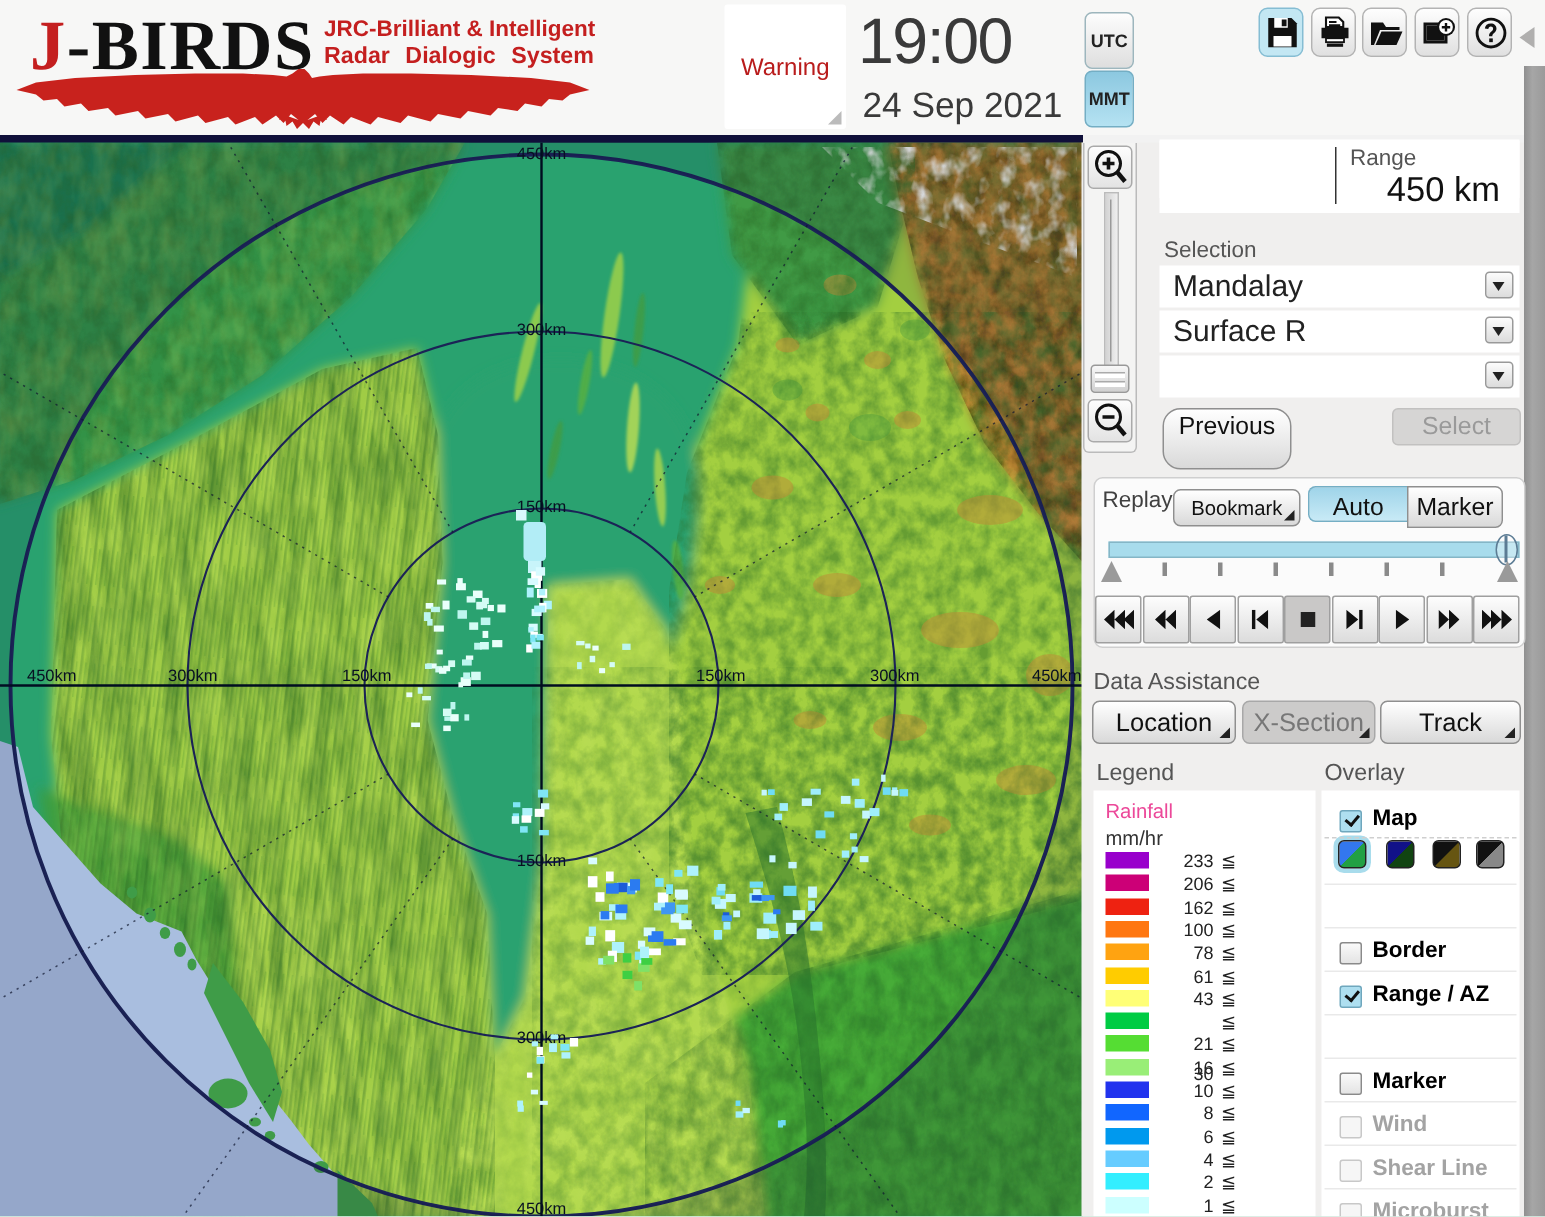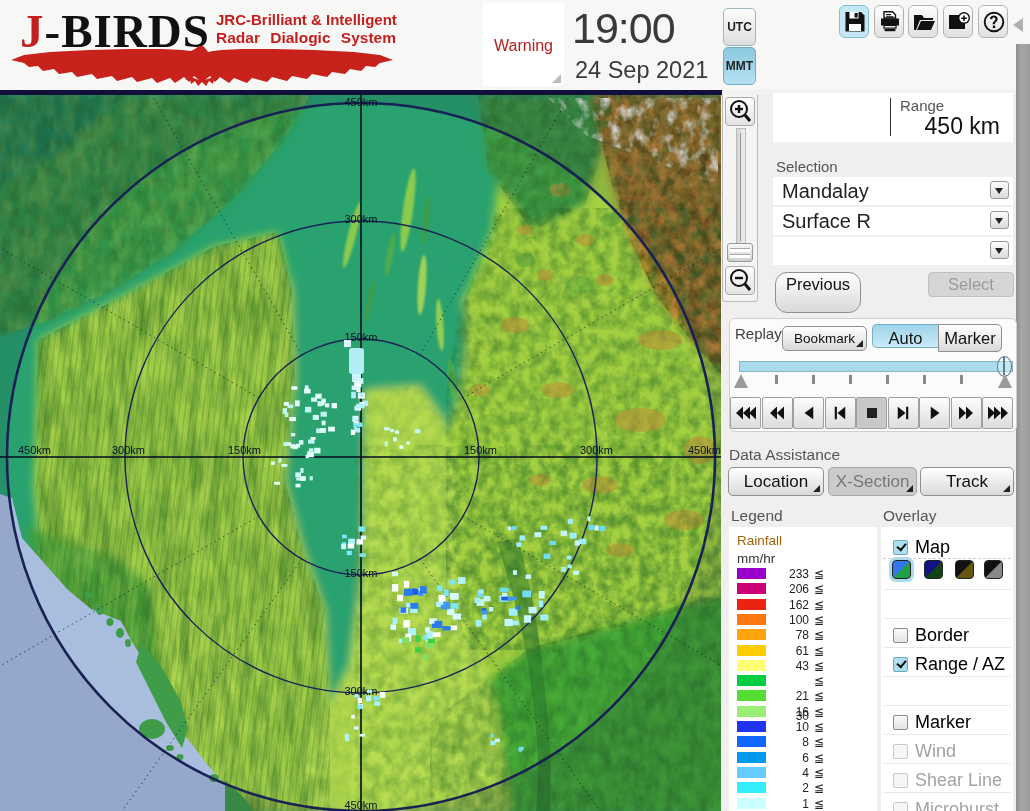--- a/index.html
+++ b/index.html
@@ -56,34 +56,34 @@
 .pb svg{position:absolute;left:50%;top:50%;transform:translate(-50%,-50%);}
 #pb5{background:#c9c8c7;}
 
 #dalab{left:729px;top:446px;font-size:15.5px;color:#555;}
 #dabtn1{left:728px;top:467px;width:96px;height:29px;line-height:27px;font-size:17px;border-radius:5px;}
 #dabtn2{left:828px;top:467px;width:89px;height:29px;line-height:27px;font-size:17px;border-radius:5px;background:#cccbca;color:#777;border-color:#a8a8a8;}
 #dabtn3{left:920px;top:467px;width:94px;height:29px;line-height:27px;font-size:17px;border-radius:5px;}
 
 #leglab{left:731px;top:507px;font-size:15.5px;color:#555;}
 #legcard{left:729px;top:527px;width:148px;height:284px;background:#fff;}
-#legcard .t1{position:absolute;left:8px;top:6px;font-size:13.5px;color:#a16207;}
+#legcard .t1{position:absolute;left:8px;top:6px;font-size:13.5px;color:#ec4899;}
 #legcard .t2{position:absolute;left:8px;top:24px;font-size:13.5px;color:#333;}
 .sw{position:absolute;left:8px;width:29px;height:11px;}
 .lv{position:absolute;left:30px;width:50px;font-size:12px;color:#222;text-align:right;}
 .le{position:absolute;left:85px;font-size:12px;color:#222;}
 
 #ovlab{left:883px;top:507px;font-size:15.5px;color:#555;}
 #ovcard{left:881px;top:527px;width:132px;height:284px;background:#fff;}
 .ovrow{position:absolute;left:0;width:132px;height:29px;}
 .cb{position:absolute;left:12px;top:6px;width:15px;height:15px;border:1px solid #8a8a8a;border-radius:2px;box-sizing:border-box;background:linear-gradient(#fafafa,#e4e4e4);}
 .cb.on{background:#aedff0;border-color:#6fa7bd;}
 .cb.on:after{content:"";position:absolute;left:2.5px;top:2px;width:7px;height:4px;border-left:2.5px solid #111;border-bottom:2.5px solid #111;transform:rotate(-50deg);}
 .cb.dis{border-color:#c8c8c8;background:#f6f6f6;}
-.ovrow b{position:absolute;left:34px;top:3px;font-size:18px;color:#000;font-weight:normal;}
+.ovrow b{position:absolute;left:34px;top:3px;font-size:15px;color:#000;font-weight:bold;}
 .ovrow.dis b{color:#a3a3a3;}
 .ovsep{position:absolute;left:2px;width:128px;height:0;border-top:1px solid #e9e9e9;}.ovsep.d{border-top-style:dashed;border-color:#cfcfcf;}
 .msw{position:absolute;top:0;width:19px;height:19px;border-radius:4px;border:1px solid #222;box-sizing:border-box;}
 
 #zoomstrip{left:722px;top:95px;width:36px;height:207px;background:#f4f4f3;border:1px solid #bbb;border-top:none;border-radius:0 0 4px 4px;box-sizing:border-box;}
 .zbtn{left:725px;width:30px;height:29px;border:1px solid #aaa;border-radius:4px;background:linear-gradient(#fdfdfd,#e3e3e3);box-sizing:border-box;}
 #ztrack{left:736px;top:128px;width:8px;height:116px;background:linear-gradient(90deg,#d2d2d2,#efefef);border:1px solid #bbb;}
 #ztrack:after{content:"";position:absolute;left:3px;top:4px;width:1px;height:108px;background:#999;}
 #zthumb{left:727px;top:243px;width:26px;height:19px;border:1px solid #999;border-radius:3px;background:linear-gradient(#f8f8f8,#d0d0d0);box-sizing:border-box;}
 #zthumb:before{content:"";position:absolute;left:2px;top:4px;right:2px;height:3px;background:#fff;border-top:1px solid #aaa;}

